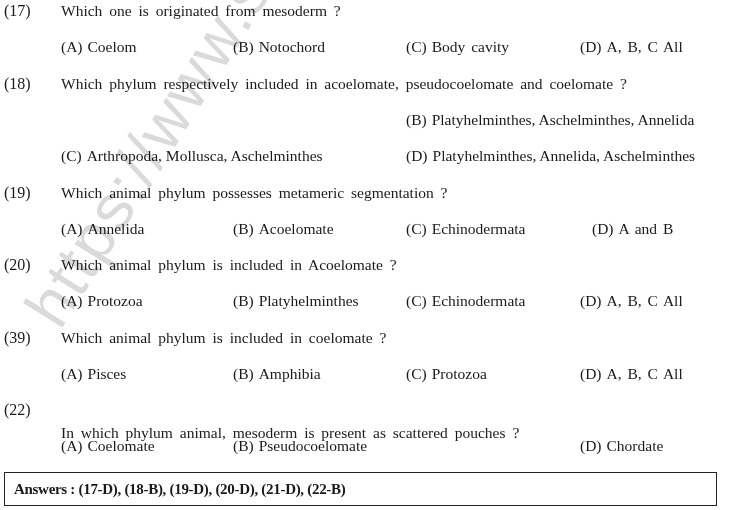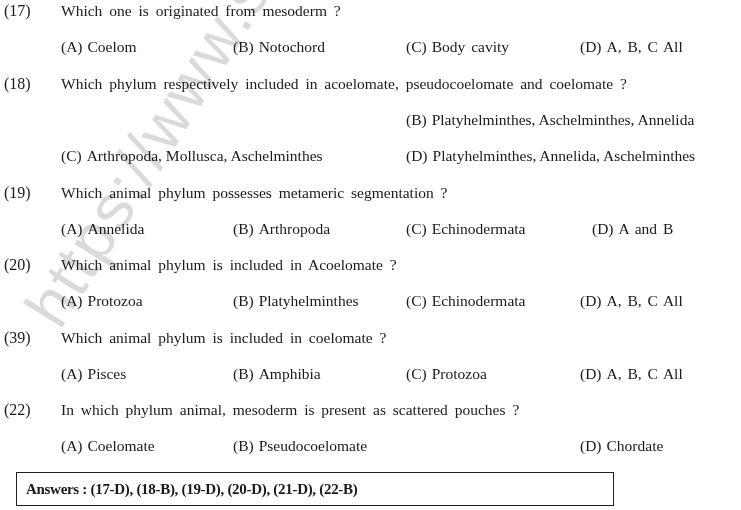--- a/index.html
+++ b/index.html
@@ -36,25 +36,24 @@
     .opt {
       position: absolute;
       white-space: nowrap;
       word-spacing: 2px;
     }
     .opt .lbl { margin-right: 5px; }
     .answers-box {
       position: absolute;
       left: 4px;
       top: 472px;
-      width: 598px;
+      width: 713px;
       height: 34px;
       border: 1.3px solid #222;
       box-sizing: border-box;
-      margin-left: 12px;
     }
     .answers-text {
       position: absolute;
       left: 9px;
       top: 8px;
       font-weight: bold;
       font-size: 15px;
       letter-spacing: -0.3px;
       white-space: nowrap;
     }
@@ -88,40 +87,40 @@
 
   <div class="q-num" style="top:75px;">(18)</div>
   <div class="q-text" style="top:75px;">Which phylum respectively included in acoelomate, pseudocoelomate and coelomate ?</div>
   <div class="opt" style="left:406px; top:111px; word-spacing:0;"><span class="lbl">(B)</span><span>Platyhelminthes, Aschelminthes, Annelida</span></div>
   <div class="opt" style="left:61px; top:147px; word-spacing:0;"><span class="lbl">(C)</span><span>Arthropoda, Mollusca, Aschelminthes</span></div>
   <div class="opt" style="left:406px; top:147px; word-spacing:0;"><span class="lbl">(D)</span><span>Platyhelminthes, Annelida, Aschelminthes</span></div>
 
   <div class="q-num" style="top:184px;">(19)</div>
   <div class="q-text" style="top:184px;">Which animal phylum possesses metameric segmentation ?</div>
   <div class="opt" style="left:61px; top:220px;"><span class="lbl">(A)</span><span>Annelida</span></div>
-  <div class="opt" style="left:233px; top:220px;"><span class="lbl">(B)</span><span>Arthropoda</span></div>
+  <div class="opt" style="left:233px; top:220px;"><span class="lbl">(B)</span><span>Acoelomate</span></div>
   <div class="opt" style="left:406px; top:220px;"><span class="lbl">(C)</span><span>Echinodermata</span></div>
   <div class="opt" style="left:592px; top:220px;"><span class="lbl">(D)</span><span>A  and  B</span></div>
 
   <div class="q-num" style="top:256px;">(20)</div>
   <div class="q-text" style="top:256px;">Which animal phylum is included in Acoelomate ?</div>
   <div class="opt" style="left:61px; top:292px;"><span class="lbl">(A)</span><span>Protozoa</span></div>
   <div class="opt" style="left:233px; top:292px;"><span class="lbl">(B)</span><span>Platyhelminthes</span></div>
   <div class="opt" style="left:406px; top:292px;"><span class="lbl">(C)</span><span>Echinodermata</span></div>
   <div class="opt" style="left:580px; top:292px;"><span class="lbl">(D)</span><span>A,  B,  C   All</span></div>
 
   <div class="q-num" style="top:329px;">(39)</div>
   <div class="q-text" style="top:329px;">Which animal phylum is included in coelomate ?</div>
   <div class="opt" style="left:61px; top:365px;"><span class="lbl">(A)</span><span>Pisces</span></div>
   <div class="opt" style="left:233px; top:365px;"><span class="lbl">(B)</span><span>Amphibia</span></div>
   <div class="opt" style="left:406px; top:365px;"><span class="lbl">(C)</span><span>Protozoa</span></div>
   <div class="opt" style="left:580px; top:365px;"><span class="lbl">(D)</span><span>A,  B,  C   All</span></div>
 
   <div class="q-num" style="top:401px;">(22)</div>
-  <div class="q-text" style="top:401px;">In which phylum animal, mesoderm is present as scattered pouches ?</div>
+  <div class="q-text" style="top:424px;">In which phylum animal, mesoderm is present as scattered pouches ?</div>
   <div class="opt" style="left:61px; top:437px;"><span class="lbl">(A)</span><span>Coelomate</span></div>
   <div class="opt" style="left:233px; top:437px;"><span class="lbl">(B)</span><span>Pseudocoelomate</span></div>
   <div class="opt" style="left:580px; top:437px;"><span class="lbl">(D)</span><span>Chordate</span></div>
 
   <div class="answers-box">
     <div class="answers-text">Answers : (17-D), (18-B), (19-D), (20-D), (21-D), (22-B)</div>
   </div>
 
 </div>
 

